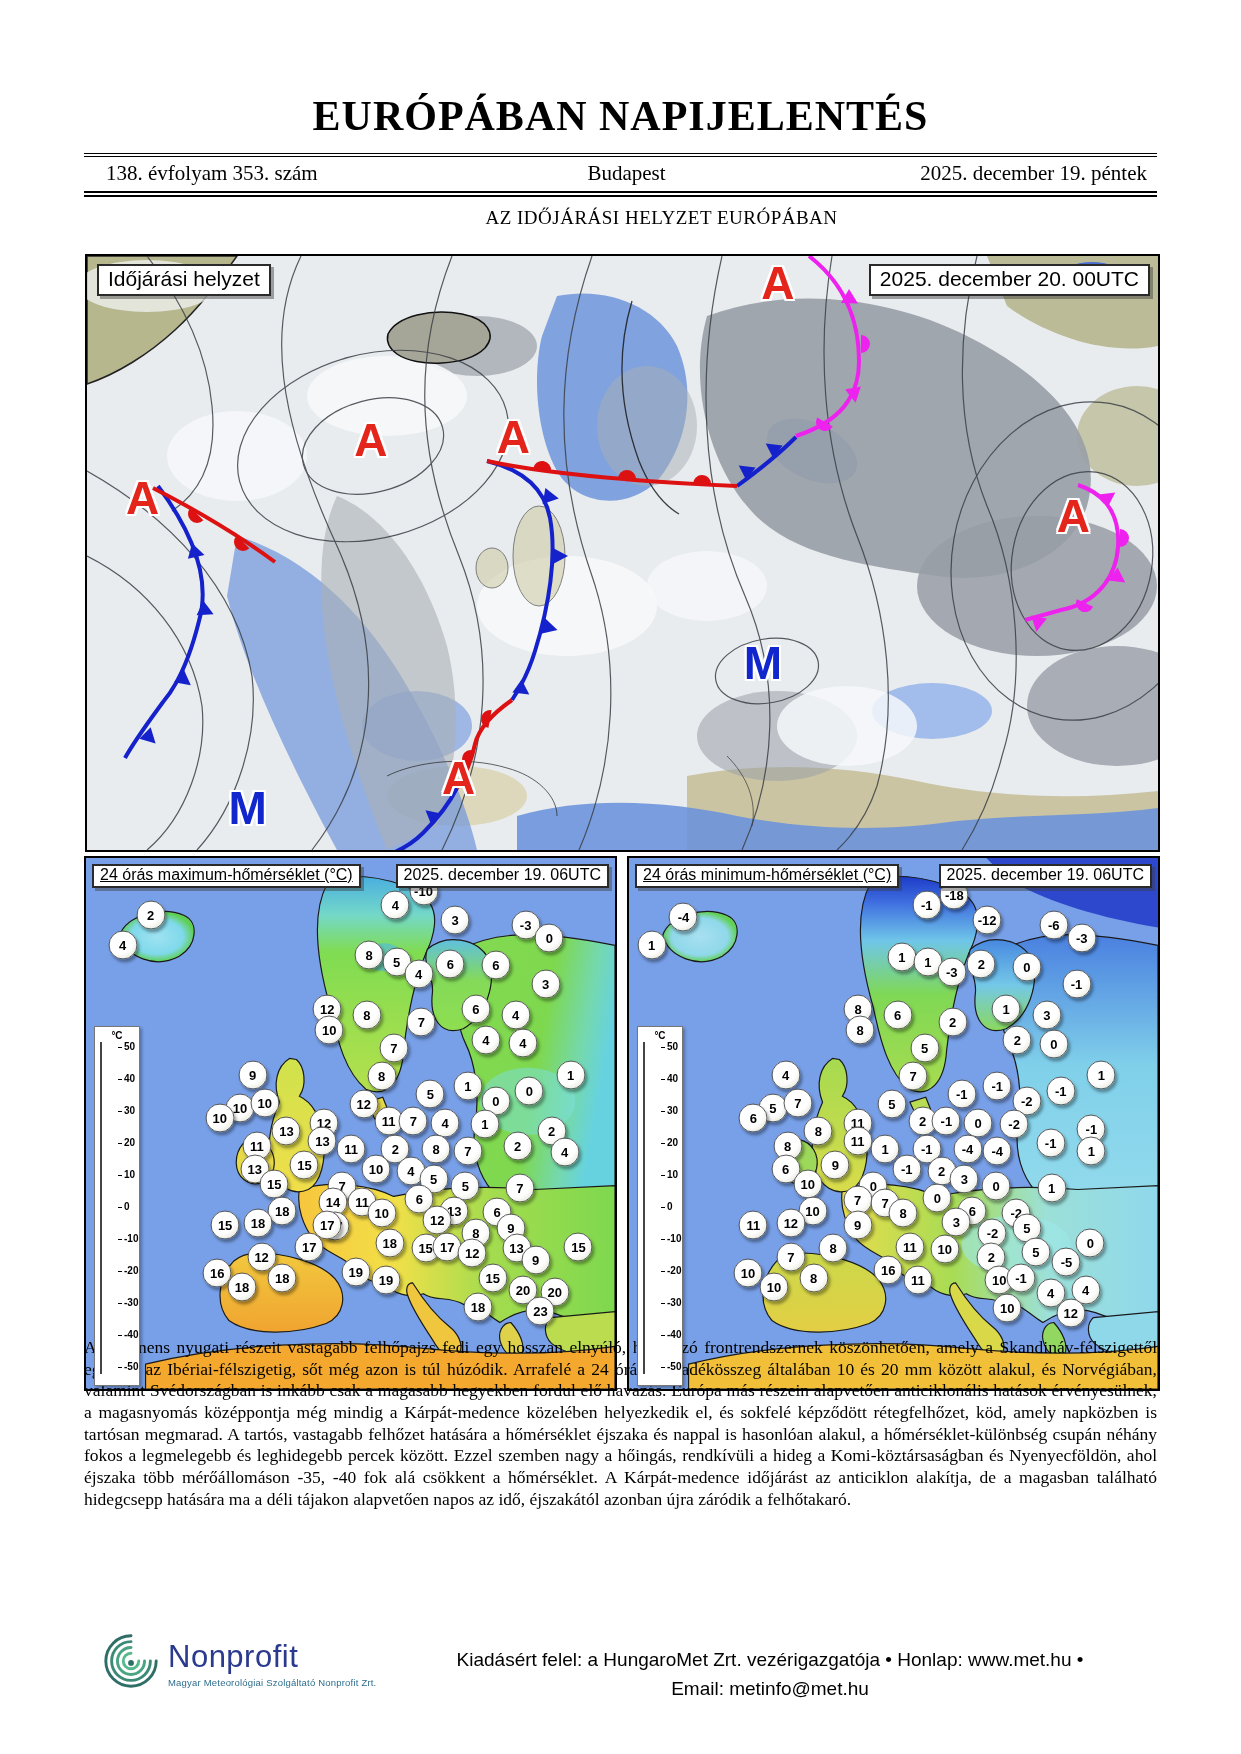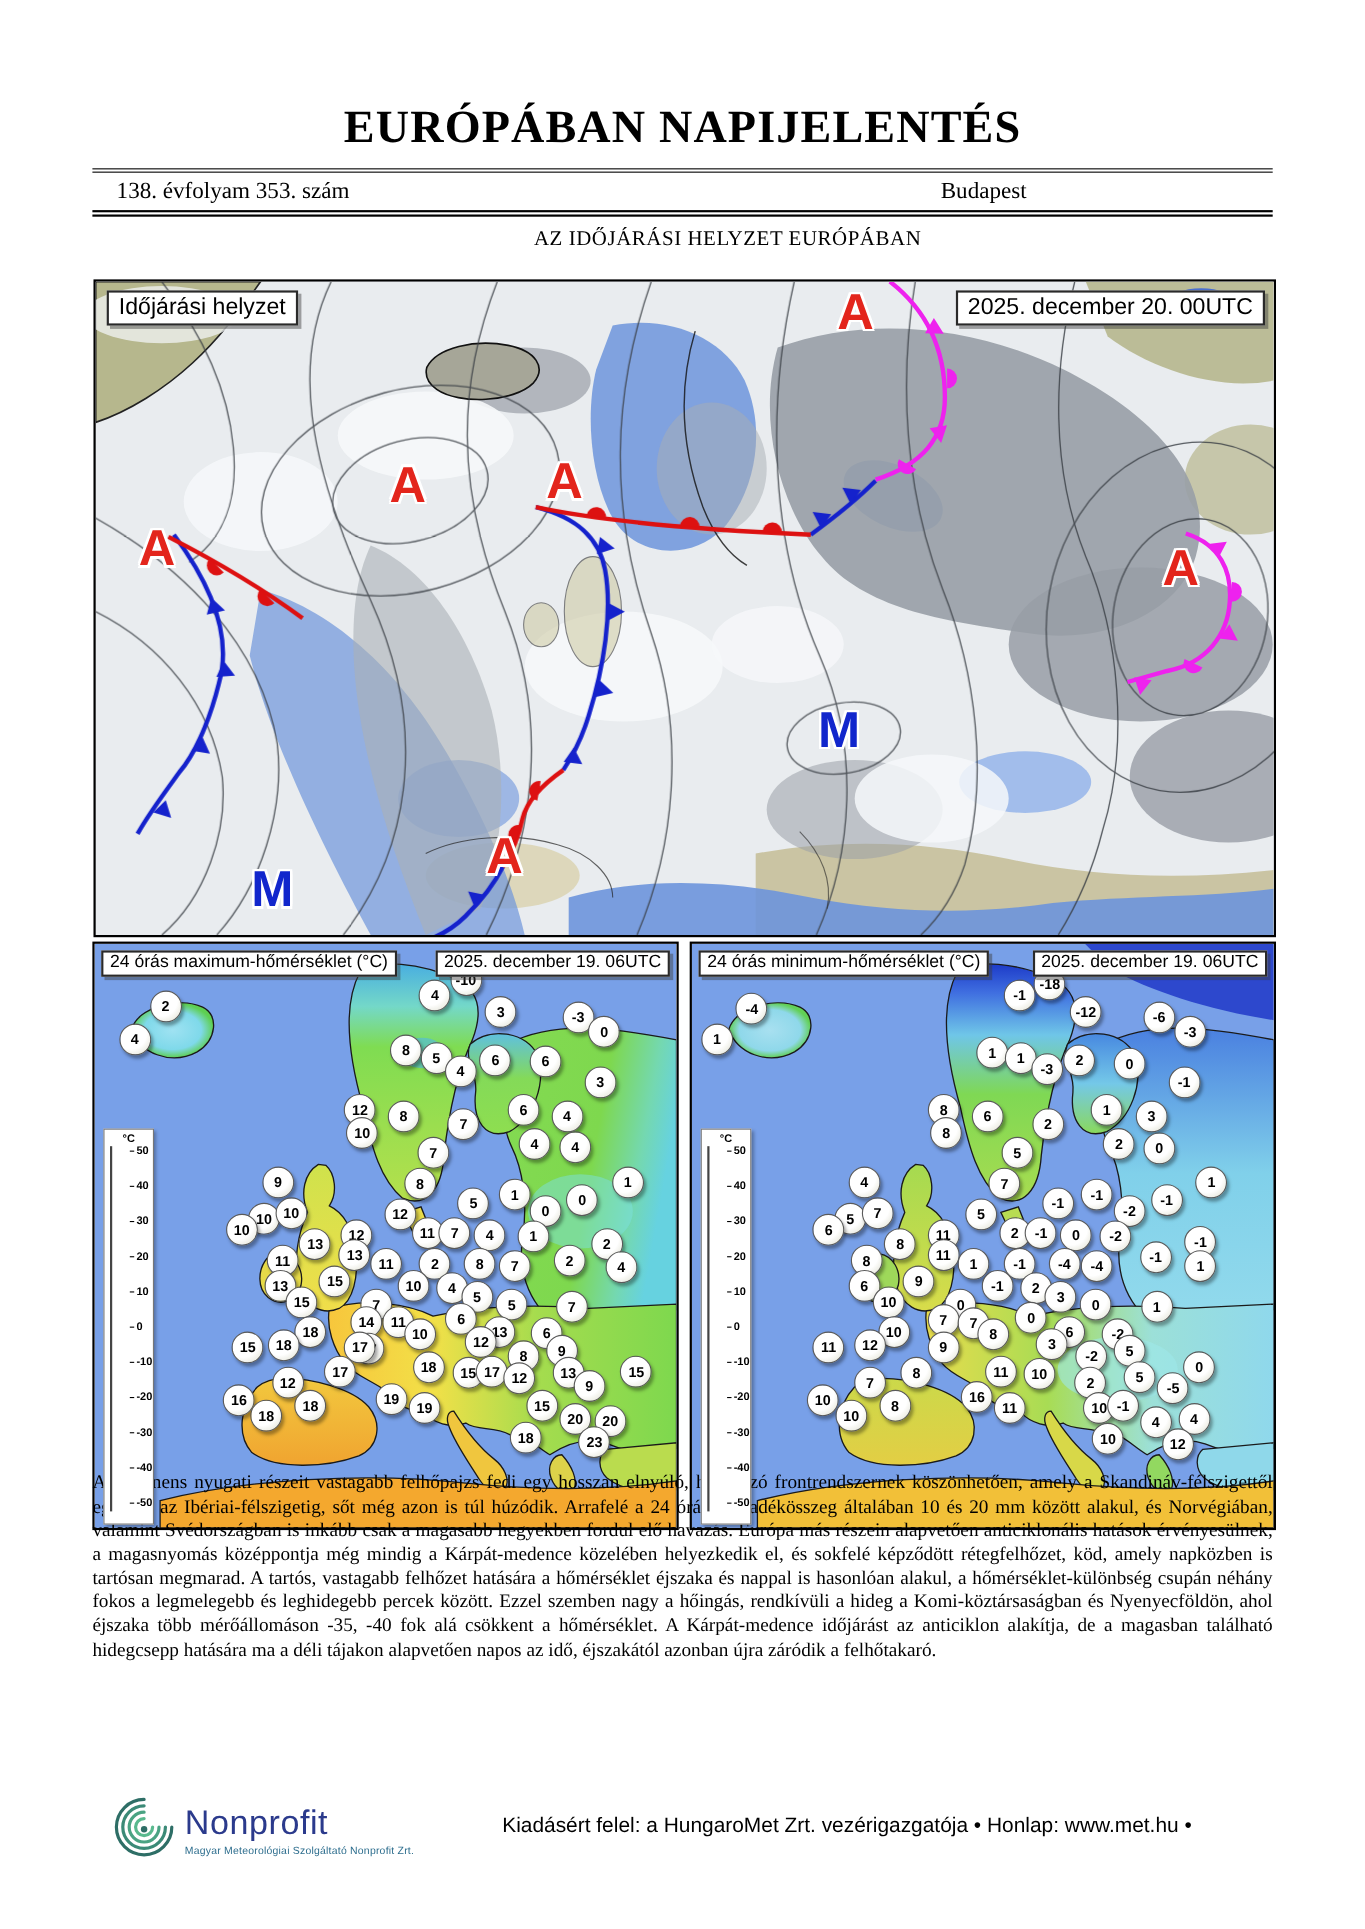--- a/index.html
+++ b/index.html
@@ -23,21 +23,21 @@
   #maxmap{left:84px;top:856px;width:529px;height:531px;}
   #minmap{left:627px;top:856px;width:529px;height:531px;}
   .mapframe svg.bg{position:absolute;left:0;top:0;width:100%;height:100%;}
 
   .map-tag{position:absolute;background:#fff;border:2px solid #2a2a2a;box-shadow:3px 3px 0 rgba(60,60,60,.45);
            font-family:"Liberation Sans",sans-serif;white-space:nowrap;z-index:30;}
   .tag-big{font-size:21px;padding:1px 9px 3px;}
   .tag-small{font-size:16px;padding:0 6px 2px;}
   #synoptic .tag-left{left:10px;top:8px;}
   #synoptic .tag-right{right:8px;top:8px;}
-  .smallmap .tag-left{left:6px;top:6px;}
+  .smallmap .tag-left{left:6px;top:6px;text-decoration:underline;}
   .smallmap .tag-right{right:6px;top:6px;}
 
   
   .pc{position:absolute;transform:translate(-50%,-50%);font-family:"Liberation Sans",sans-serif;
       font-weight:bold;font-size:46px;line-height:1;z-index:20;
       text-shadow:-2px -2px 0 #fff,2px -2px 0 #fff,-2px 2px 0 #fff,2px 2px 0 #fff,
                   0 -2px 0 #fff,0 2px 0 #fff,-2px 0 0 #fff,2px 0 0 #fff;}
   .pc-A{color:#e3251c;}
   .pc-M{color:#1126cc;}
 
@@ -95,20 +95,21 @@
     <path id="p-turkey" d="M468,463 L533,457 L533,500 C508,506 483,500 469,489 C461,481 461,469 468,463 Z"></path>
     <path id="p-africa" d="M60,510 C140,490 250,484 340,494 C420,502 480,500 533,492 L533,535 L60,535 Z"></path>
   </defs>
 </svg>
 
 <div class="abs" id="page-title">EURÓPÁBAN NAPIJELENTÉS</div>
 
 <div class="abs" id="masthead">
   <span class="cell l">138. évfolyam 353. szám</span>
   <span class="cell c">Budapest</span>
+  <span class="cell r">2025. december 19. péntek</span>
 </div>
 
 <div class="abs" id="section-title">AZ IDŐJÁRÁSI HELYZET EURÓPÁBAN</div>
 
 <div class="abs mapframe" id="synoptic">
   <svg class="bg" viewBox="0 0 1071 594" preserveAspectRatio="none">
     <rect x="0" y="0" width="1071" height="594" fill="#e9ecef"></rect>
 
     <path d="M0,0 L150,0 C130,28 112,52 88,74 C62,98 30,118 0,128 Z" fill="#b6b78d" stroke="#222" stroke-width="1.5"></path>
     <ellipse cx="60" cy="30" rx="70" ry="26" fill="#f2f4f5" opacity=".75"></ellipse>
@@ -588,13 +589,14 @@
       </g>
     </svg>
   </span>
   <span class="logotext">
     <div id="logo-name">Nonprofit</div>
     <div id="logo-tagline">Magyar Meteorológiai Szolgáltató Nonprofit Zrt.</div>
   </span>
 </div>
 <div class="abs" id="footer-text">
   <div>Kiadásért felel: a HungaroMet Zrt. vezérigazgatója • Honlap: www.met.hu •</div>
+  <div>Email: metinfo@met.hu</div>
 </div>
 
 </body></html>

